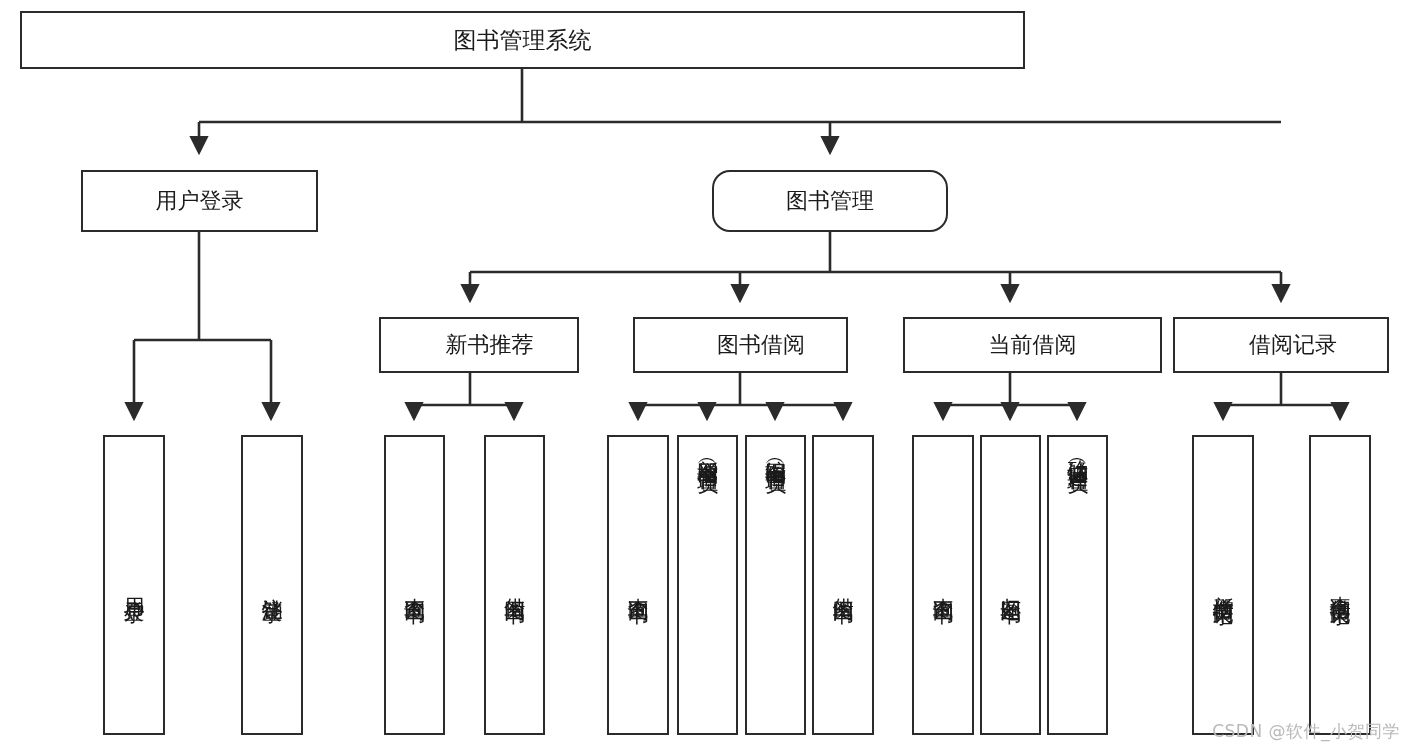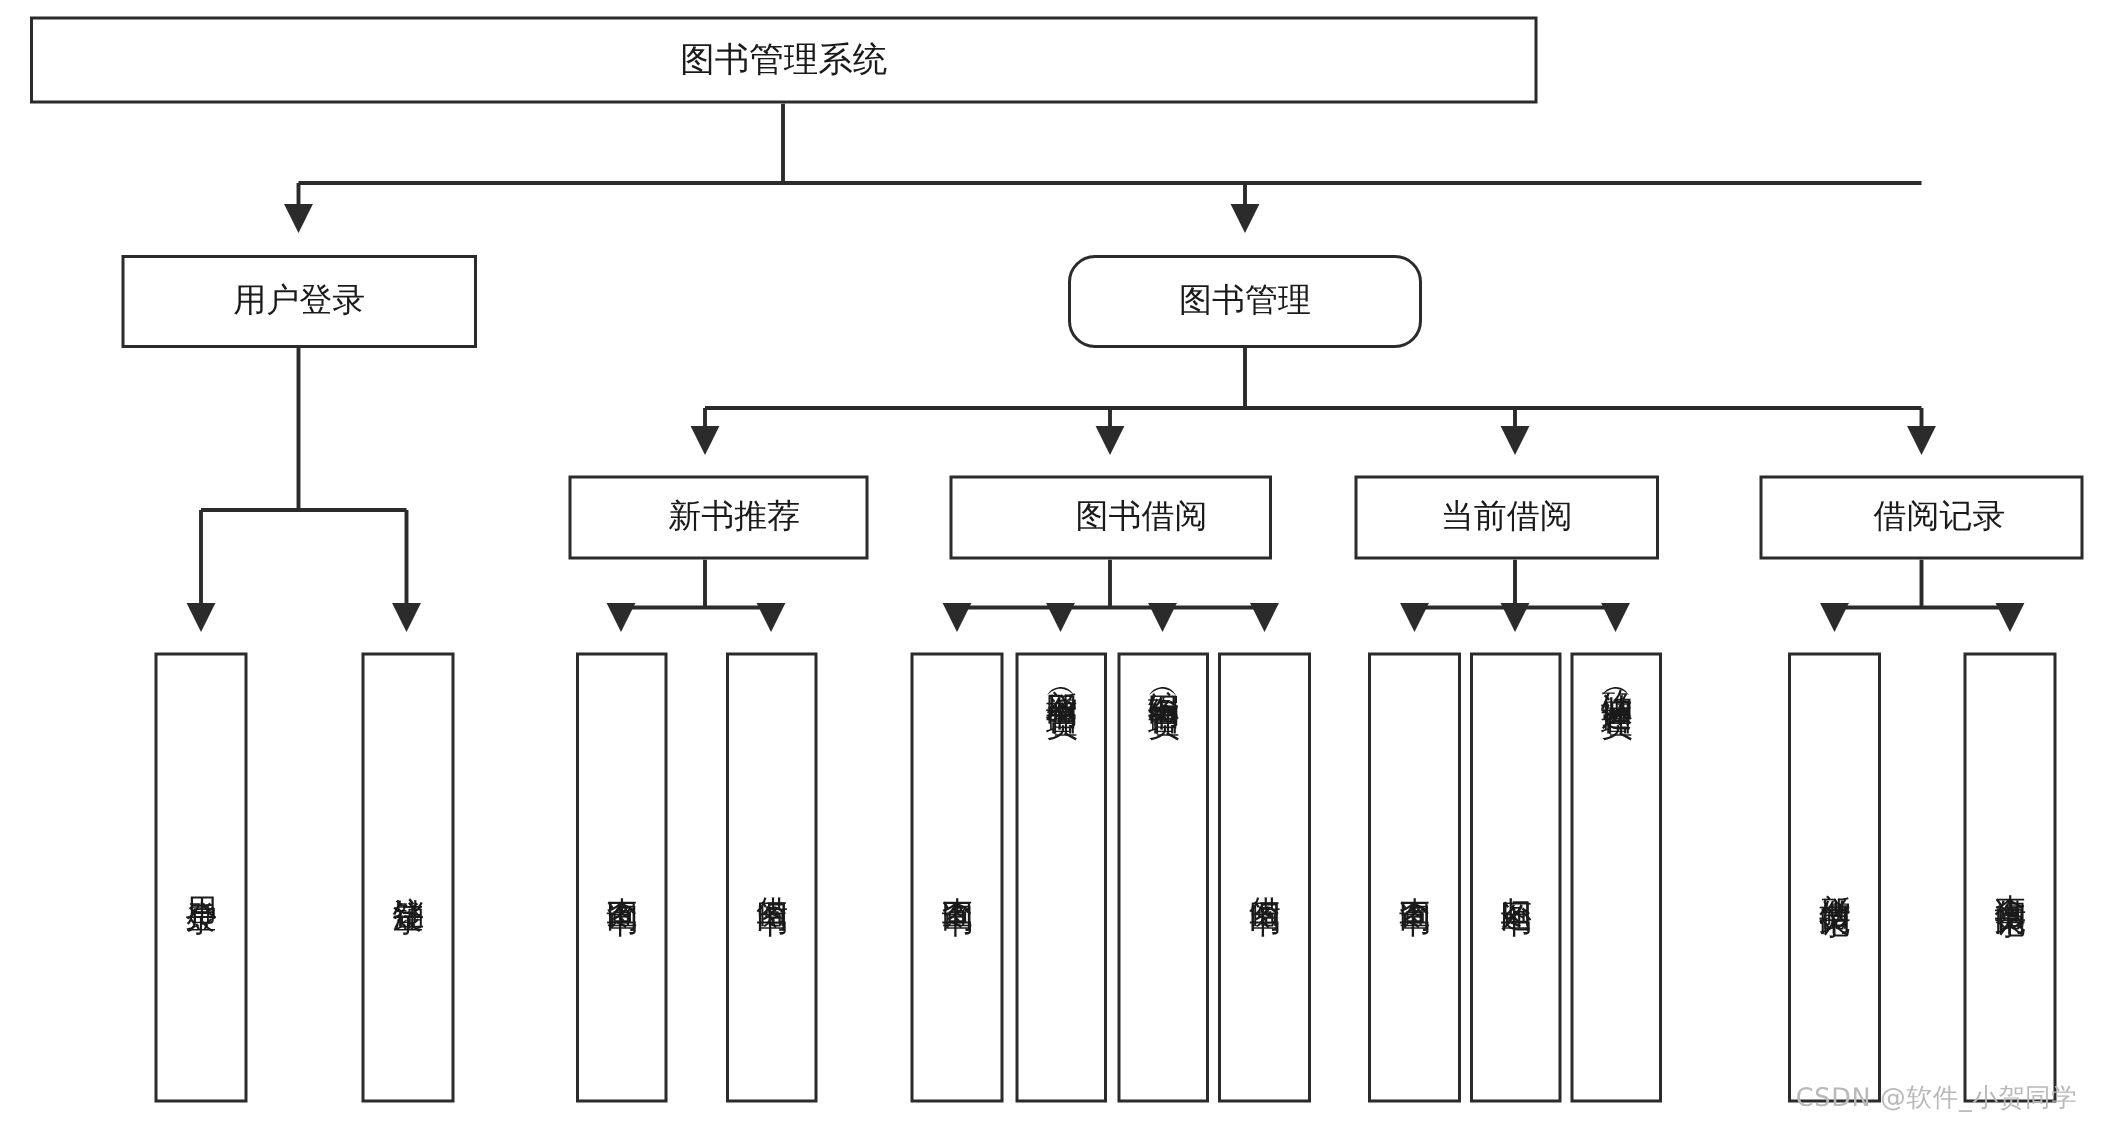--- a/index.html
+++ b/index.html
@@ -38,21 +38,21 @@
     text-orientation:upright;
     letter-spacing:2px;
     white-space:nowrap;
     max-height:100%;
   }
   .node.v.topalign{align-items:flex-start;}
   .node.v.topalign .vtext{margin-top:2px;}
 
   .watermark{
     position:absolute;
-    right:20px;bottom:4px;
+    right:5px;bottom:4px;
     font-size:17px;
     color:#b9b9b9;
     letter-spacing:0.5px;
     white-space:nowrap;
     user-select:none;
   }
 </style>
 </head>
 <body>
 
@@ -118,21 +118,21 @@
   <div class="node h" style="left:712px;top:170px;width:236px;height:62px;border-radius:18px;">
     <span>图书管理</span>
   </div>
 
   <div class="node h" style="left:379px;top:317px;width:200px;height:56px;padding-left:21px;">
     <span>新书推荐</span>
   </div>
   <div class="node h" style="left:633px;top:317px;width:215px;height:56px;padding-left:41px;">
     <span>图书借阅</span>
   </div>
-  <div class="node h" style="left:903px;top:317px;width:203px;height:56px;">
+  <div class="node h" style="left:903px;top:317px;width:259px;height:56px;">
     <span>当前借阅</span>
   </div>
   <div class="node h" style="left:1173px;top:317px;width:216px;height:56px;padding-left:24px;">
     <span>借阅记录</span>
   </div>
 
   <div class="node v" style="left:103px;top:435px;width:62px;height:300px;">
     <span class="vtext">用户登录</span>
   </div>
   <div class="node v" style="left:241px;top:435px;width:62px;height:300px;">

